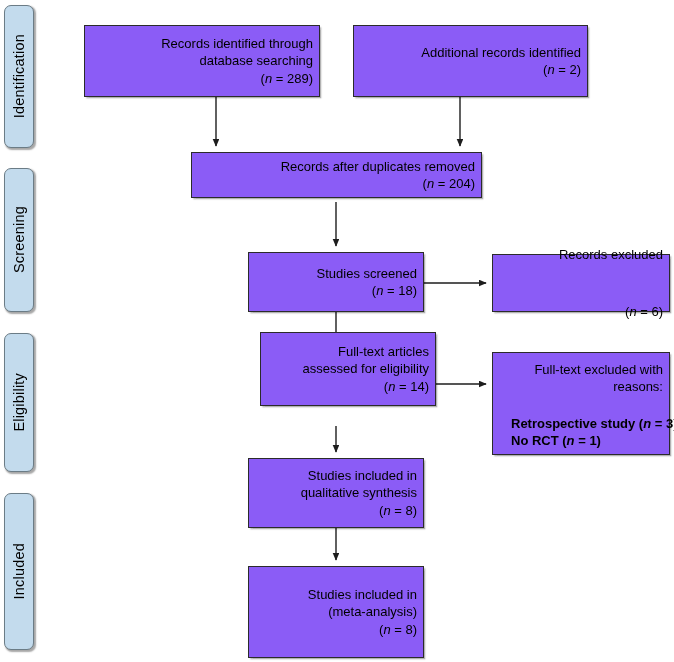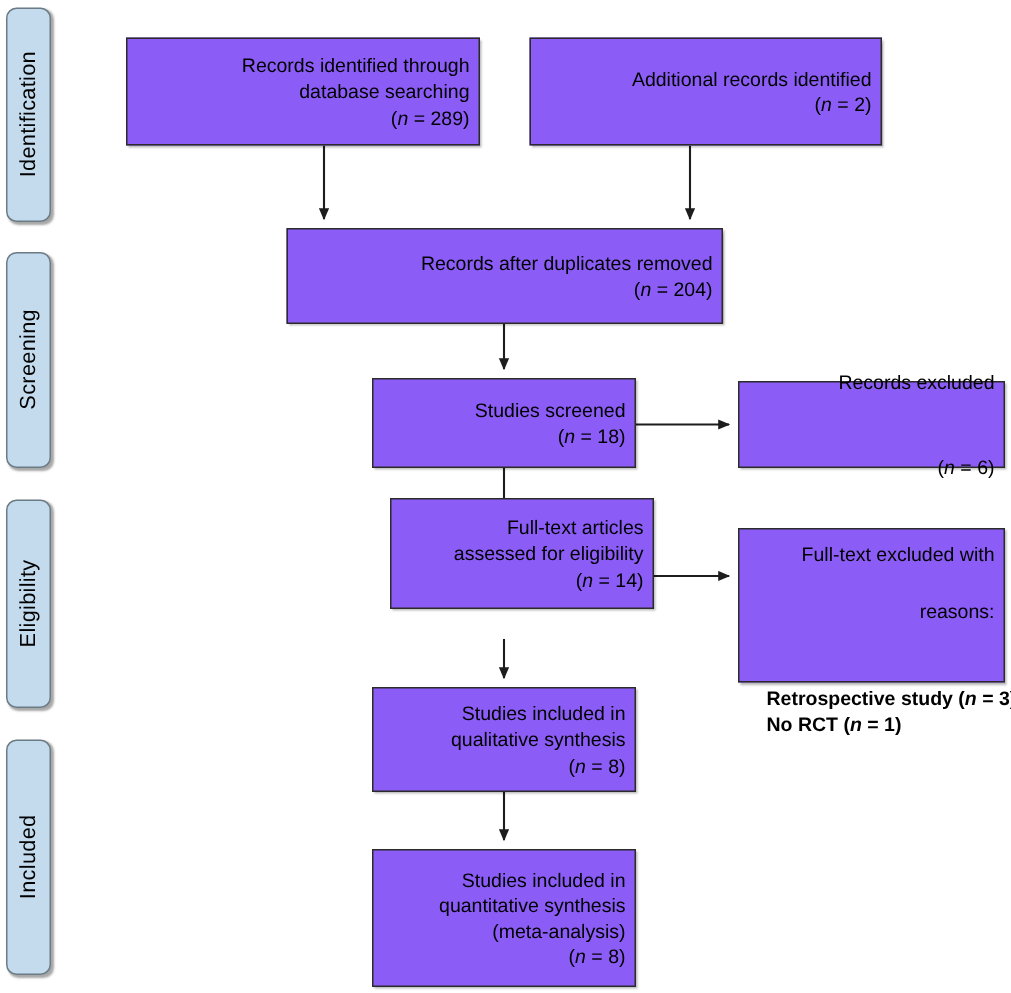--- a/index.html
+++ b/index.html
@@ -125,56 +125,55 @@
     <span class="line">Records identified through</span>
     <span class="line">database searching</span>
     <span class="line"><span>(</span><span class="ital">n</span><span> = 289)</span></span>
   </div>
 
   <div class="flow-box" style="left:353px; top:25px; width:235px; height:72px;">
     <span class="line">Additional records identified</span>
     <span class="line"><span>(</span><span class="ital">n</span><span> = 2)</span></span>
   </div>
 
-  <div class="flow-box" style="left:191px; top:152px; width:291px; height:64px;">
+  <div class="flow-box" style="left:191px; top:152px; width:291px; height:46px;">
     <span class="line">Records after duplicates removed</span>
     <span class="line"><span>(</span><span class="ital">n</span><span> = 204)</span></span>
   </div>
 
   <div class="flow-box" style="left:248px; top:252px; width:176px; height:60px;">
     <span class="line">Studies screened</span>
     <span class="line"><span>(</span><span class="ital">n</span><span> = 18)</span></span>
   </div>
 
   <div class="flow-box" style="left:492px; top:254px; width:178px; height:58px;gap:40px;">
     <span class="line">Records excluded</span>
     <span class="line"><span>(</span><span class="ital">n</span><span> = 6)</span></span>
   </div>
 
   <div class="flow-box" style="left:248px; top:332px; width:176px; height:74px;margin-left:12px;">
     <span class="line">Full-text articles</span>
     <span class="line">assessed for eligibility</span>
     <span class="line"><span>(</span><span class="ital">n</span><span> = 14)</span></span>
   </div>
 
-  <div class="flow-box left-align-block" style="left:492px; top:352px; width:178px; height:103px;gap:21px;">
+  <div class="flow-box left-align-block" style="left:492px; top:352px; width:178px; height:103px;">
     <span class="line">Full-text excluded with</span>
     <span class="line">reasons:</span>
     <div class="reasons">
       <div class="line"><span>Retrospective study (</span><span class="ital">n</span><span> = 3)</span></div>
       <div class="line"><span>No RCT (</span><span class="ital">n</span><span> = 1)</span></div>
     </div>
   </div>
 
   <div class="flow-box" style="left:248px; top:458px; width:176px; height:70px;">
     <span class="line">Studies included in</span>
     <span class="line">qualitative synthesis</span>
     <span class="line"><span>(</span><span class="ital">n</span><span> = 8)</span></span>
   </div>
 
   <div class="flow-box" style="left:248px; top:566px; width:176px; height:92px;">
     <span class="line">Studies included in</span>
-    <span class="line">quantitative synthesis</span>
     <span class="line">(meta-analysis)</span>
     <span class="line"><span>(</span><span class="ital">n</span><span> = 8)</span></span>
   </div>
 
 </div>
 
 </body></html>

